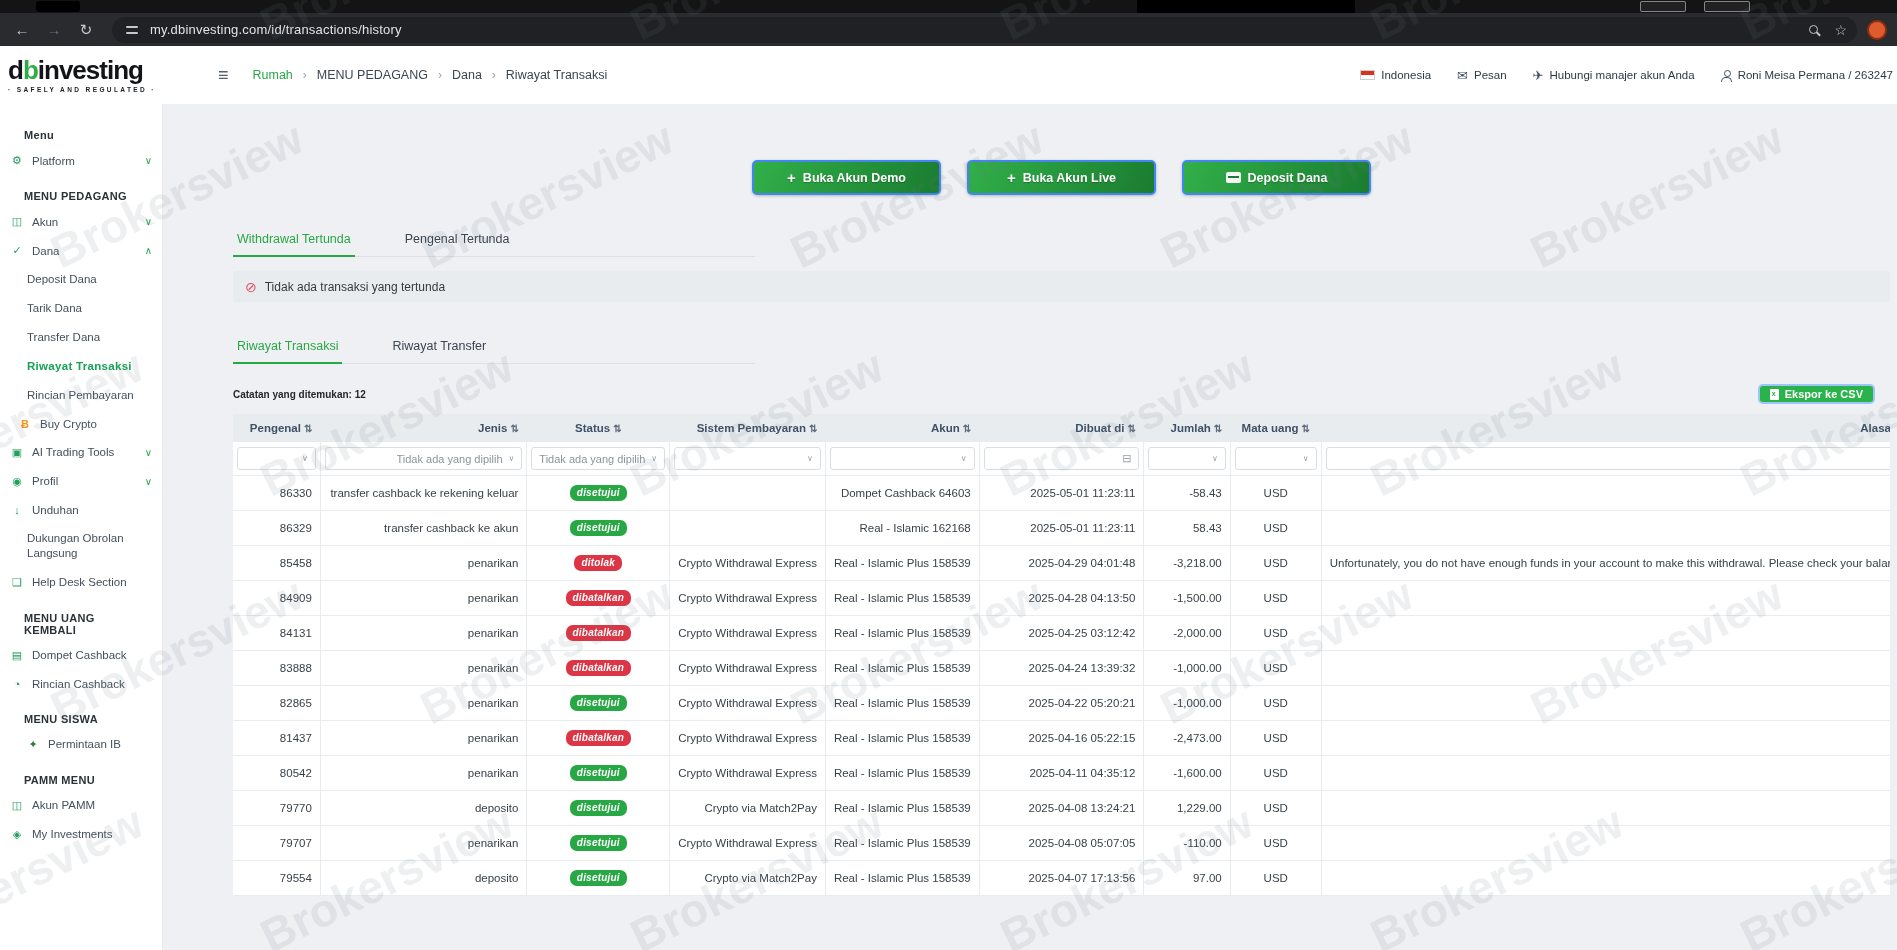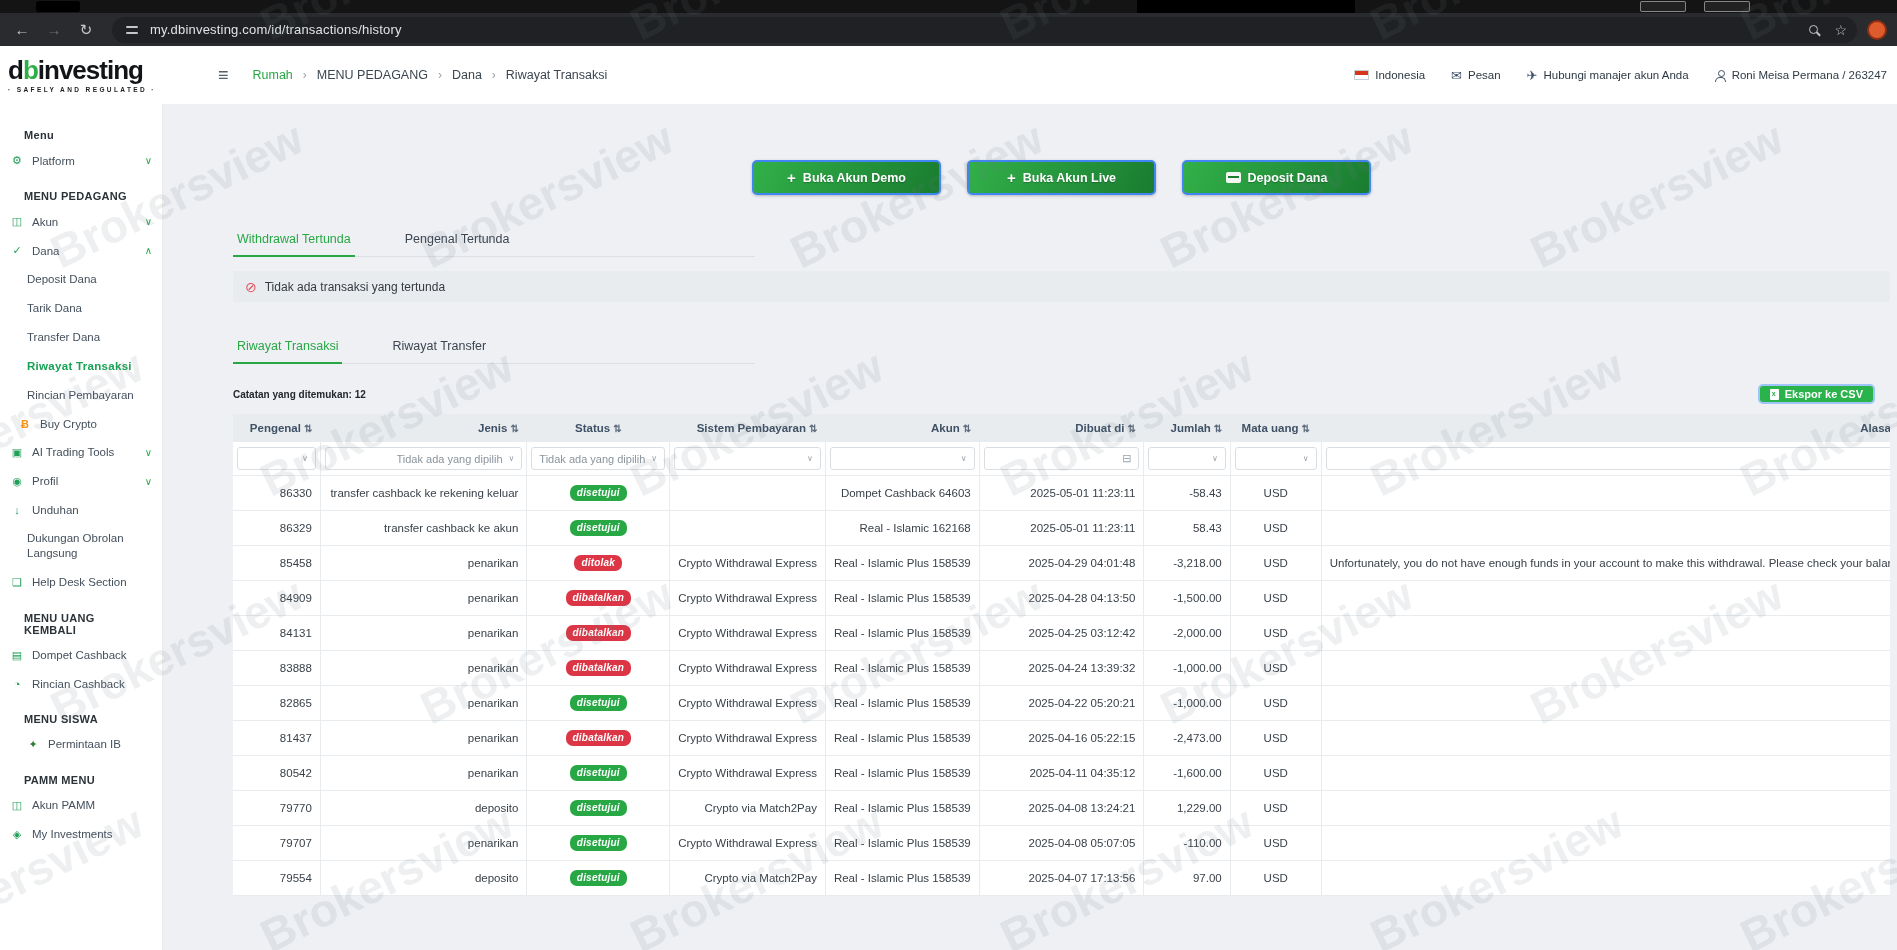--- a/index.html
+++ b/index.html
@@ -37,21 +37,21 @@
   .header { height:58px; background:#fff; display:flex; align-items:center; }
   .logo { width:163px; padding-left:8px; flex:none; }
   .logo-text { font-size:26px; font-weight:bold; color:#121417; letter-spacing:-1px; line-height:1; }
   .logo-accent { color:#2fae47; }
   .tagline { font-size:6.5px; font-weight:bold; letter-spacing:2.4px; color:#1b1e21; margin-top:3px; }
   .hamburger { font-size:18px; color:#566069; margin:0 24px 0 55px; cursor:pointer; }
   .crumbs { display:flex; align-items:center; gap:10px; font-size:12.5px; }
   .crumb { color:#3c4651; cursor:pointer; }
   .crumb.first { color:#28a745; }
   .crumb-sep { color:#9aa2ab; font-size:12px; }
-  .header-right { margin-left:auto; display:flex; align-items:center; gap:26px; padding-right:10px; }
+  .header-right { margin-left:auto; display:flex; align-items:center; gap:26px; padding-right:4px; }
   .hlink { display:flex; align-items:center; gap:6px; font-size:11.5px; color:#2e3944; cursor:pointer; white-space:nowrap; }
   .hlink .glyph-ico { color:#3d4e66; font-size:13px; }
   .flag { width:15px; height:10px; border:1px solid #c9ced3; display:inline-block; }
   .flag .fr { height:50%; background:#d8341c; } .flag .fw { height:50%; background:#fff; }
   .person { width:11px; height:11px; position:relative; display:inline-block; }
   .person::before { content:""; position:absolute; top:0; left:3px; width:5px; height:5px; border:1.2px solid #3d4e66; border-radius:50%; }
   .person::after { content:""; position:absolute; bottom:-1px; left:0; width:9px; height:4px; border:1.2px solid #3d4e66; border-bottom:none; border-radius:5px 5px 0 0; }
 
   
   .app-row { display:flex; height:846px; }

